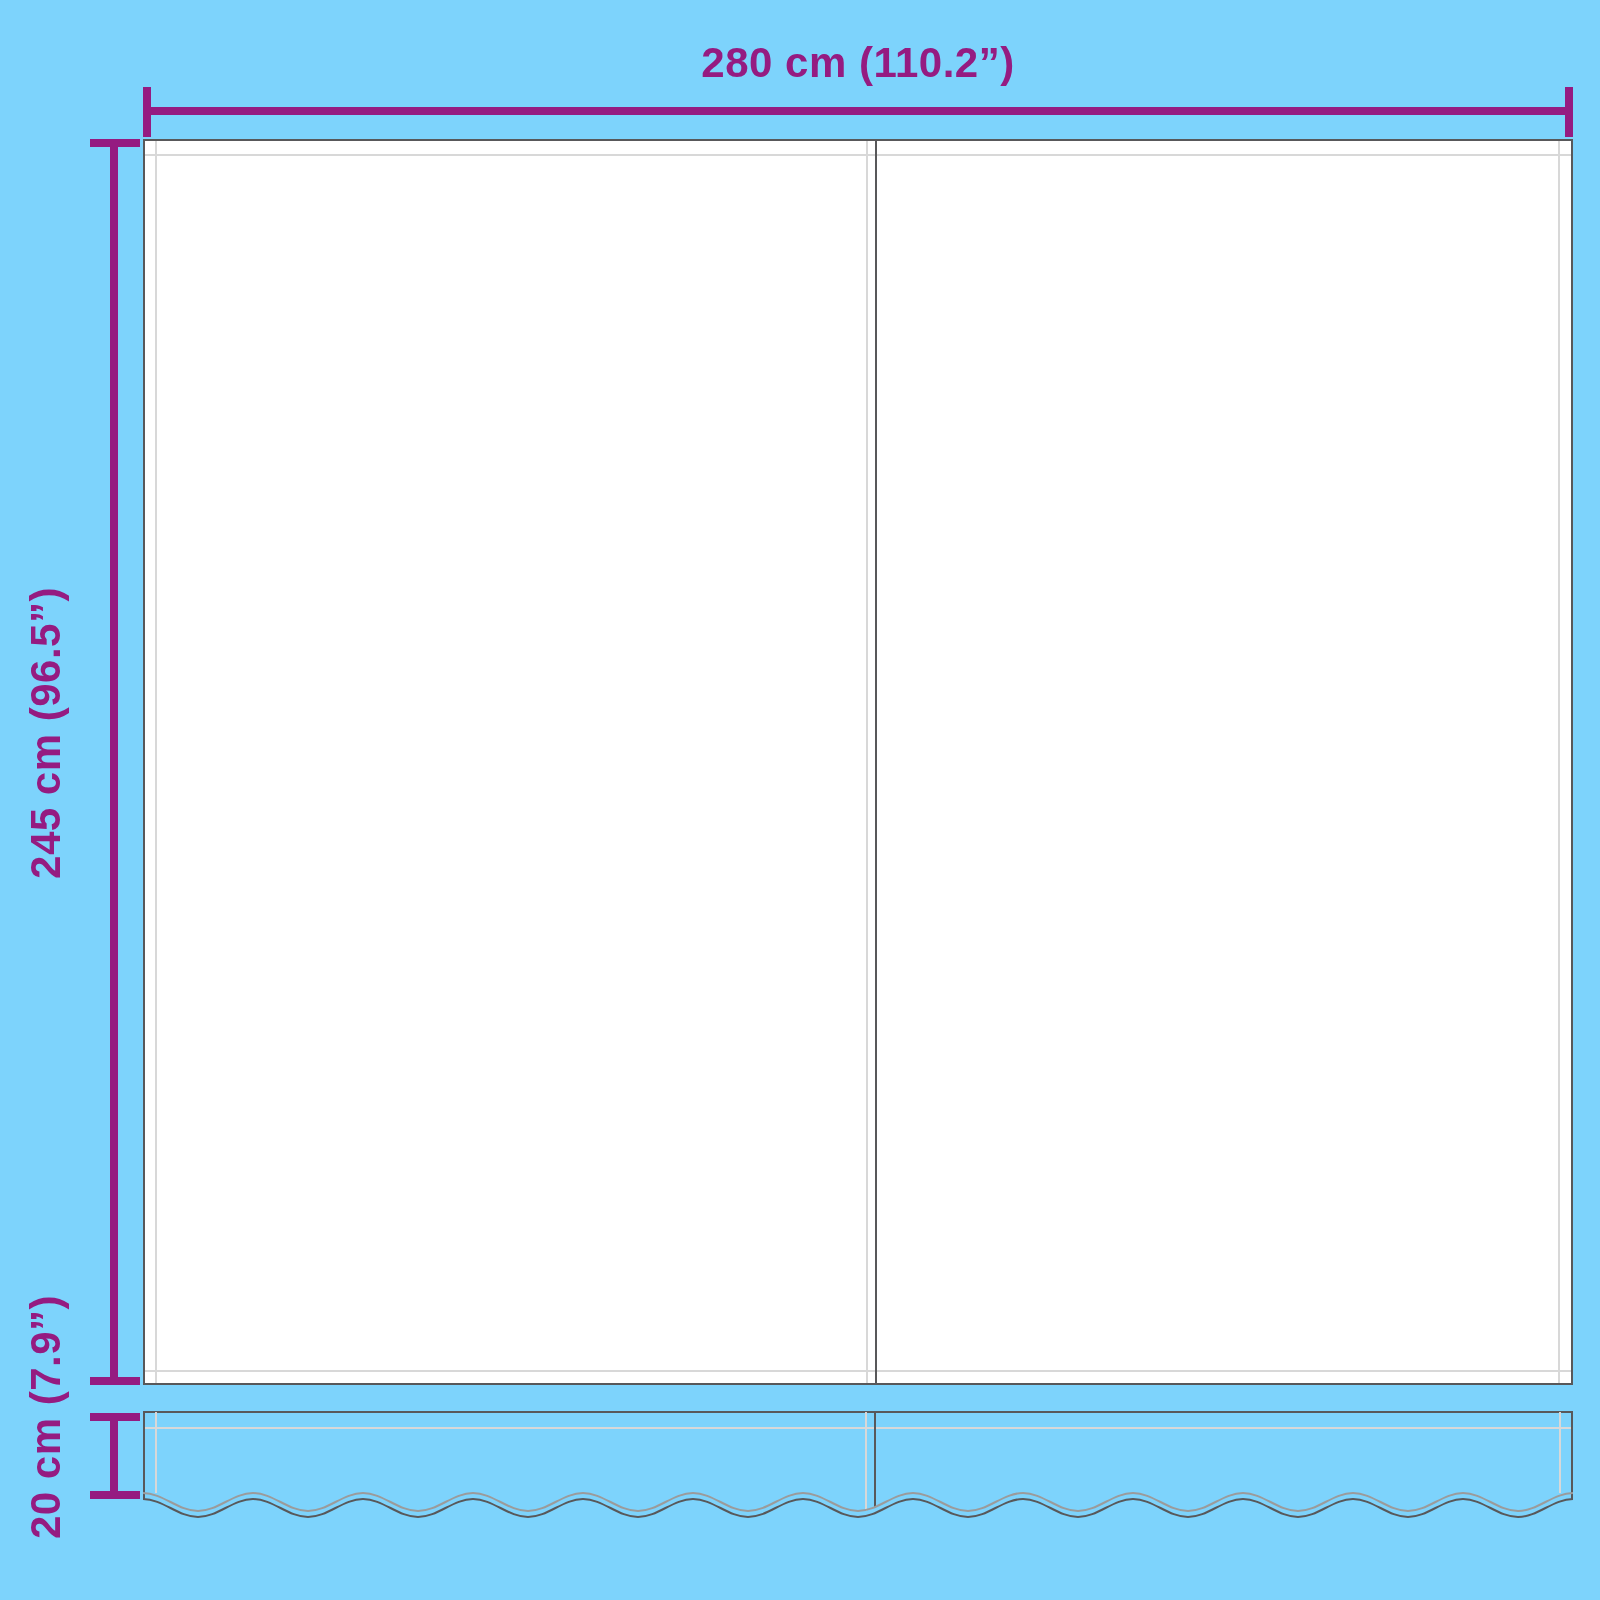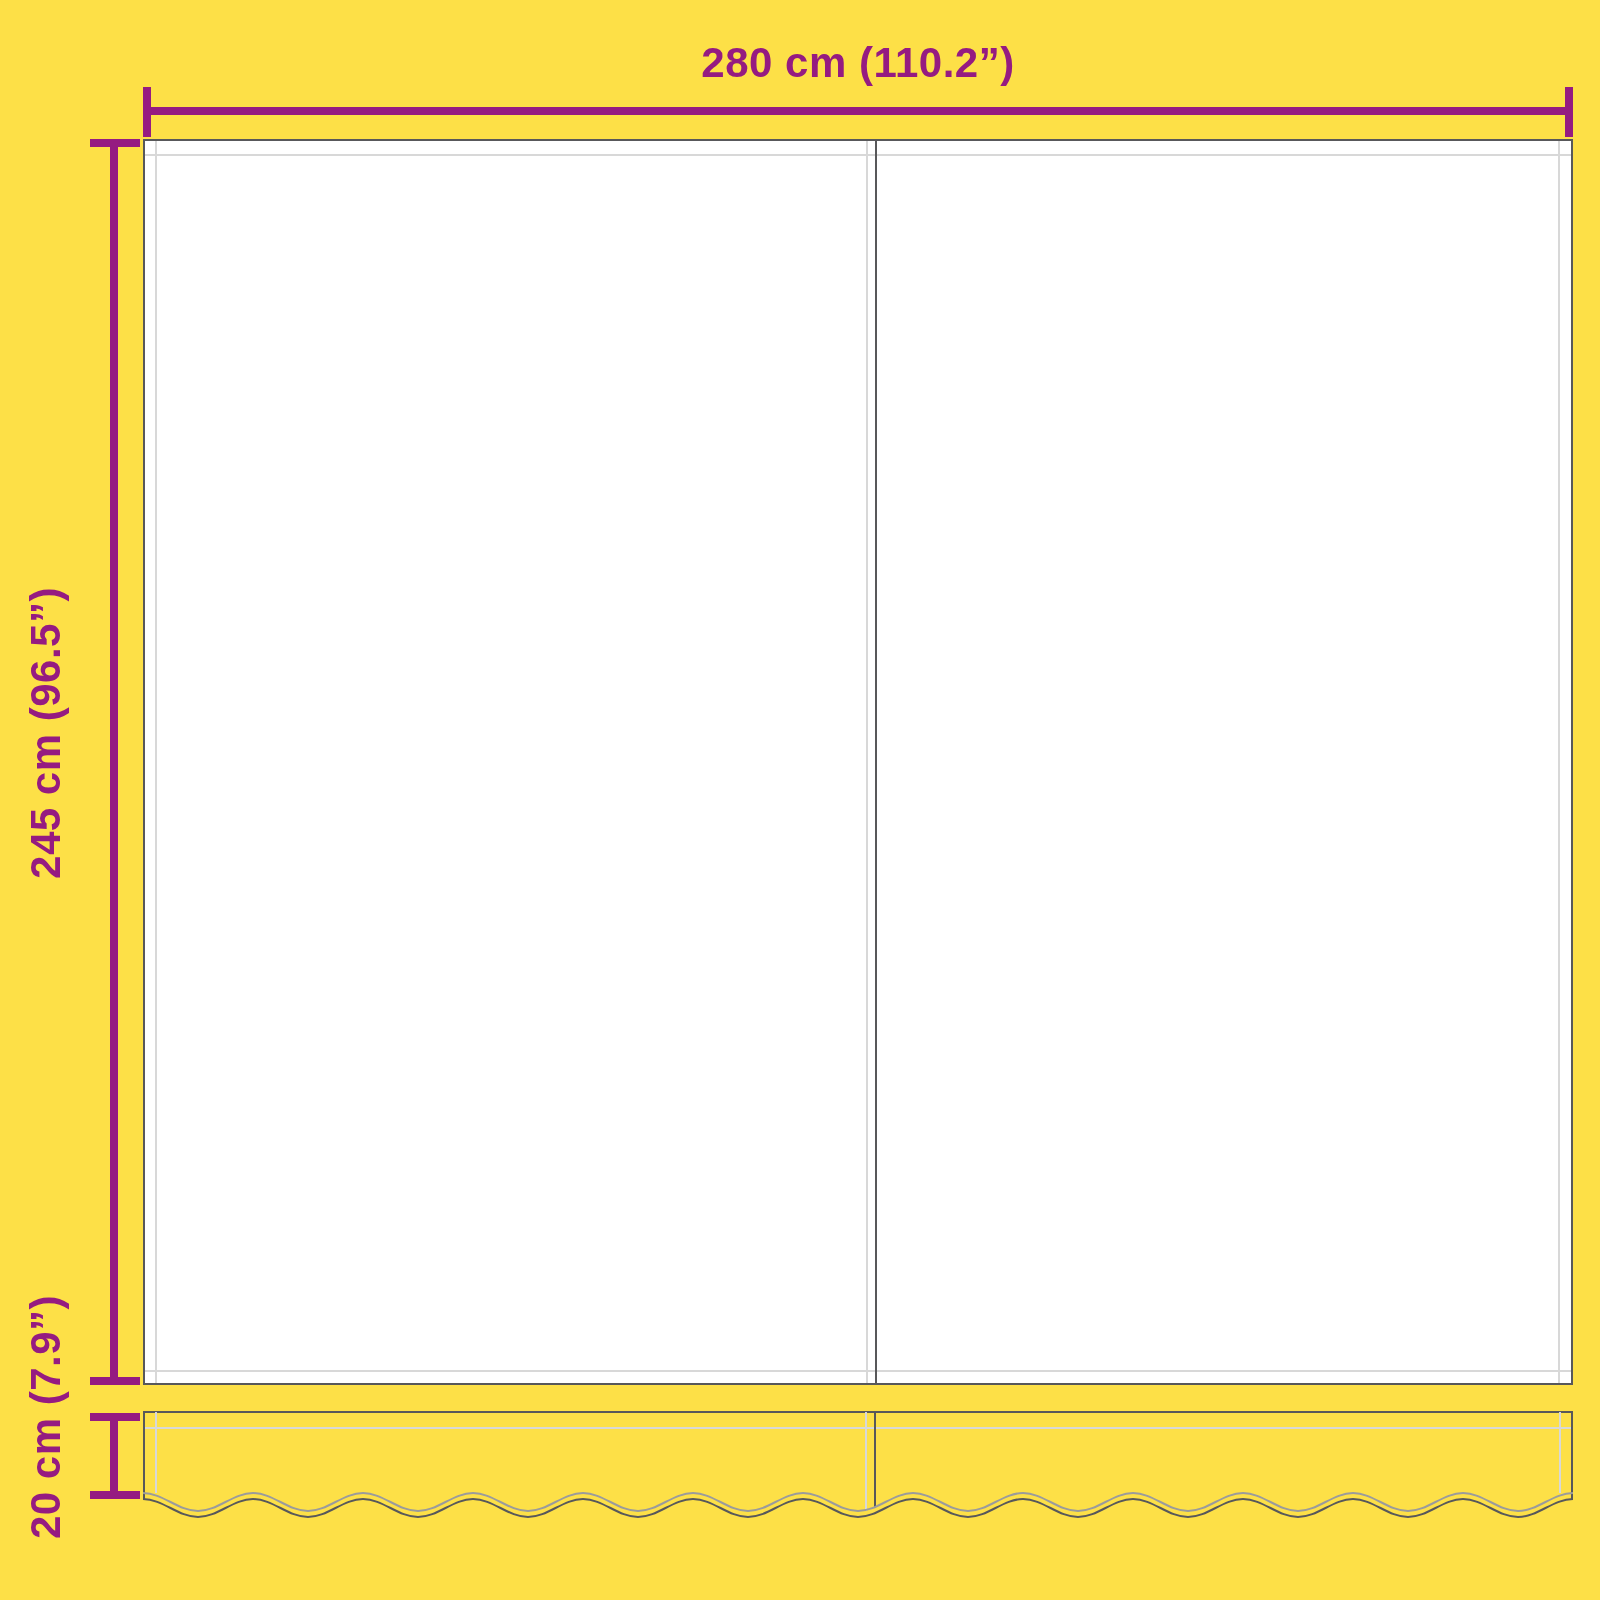--- a/index.html
+++ b/index.html
@@ -4,21 +4,21 @@
 <title>Awning fabric dimension diagram</title>
 <style>
   html,body{margin:0;padding:0;background:#ffffff;}
   :root{
     --accent:#951B81;
     --outline:#58585A;
     --seam:#D8D8D8;
     --scallop-light:#9B9B9B;
   }
   .stage{
-    position:relative;width:1600px;height:1600px;background:#fde047;overflow:hidden;
+    position:relative;width:1600px;height:1600px;background:#7dd3fc;overflow:hidden;
     font-family:"Liberation Sans",sans-serif;
   }
   
   .dim{position:absolute;background:var(--accent);}
   .dim-label{
     position:absolute;color:var(--accent);font-weight:bold;font-size:42px;line-height:1;
     white-space:nowrap;letter-spacing:0.5px;
   }
   .dim-label.center-h{left:143px;width:1430px;text-align:center;}
   .rot{transform:translate(-50%,-50%) rotate(-90deg);transform-origin:center center;}

